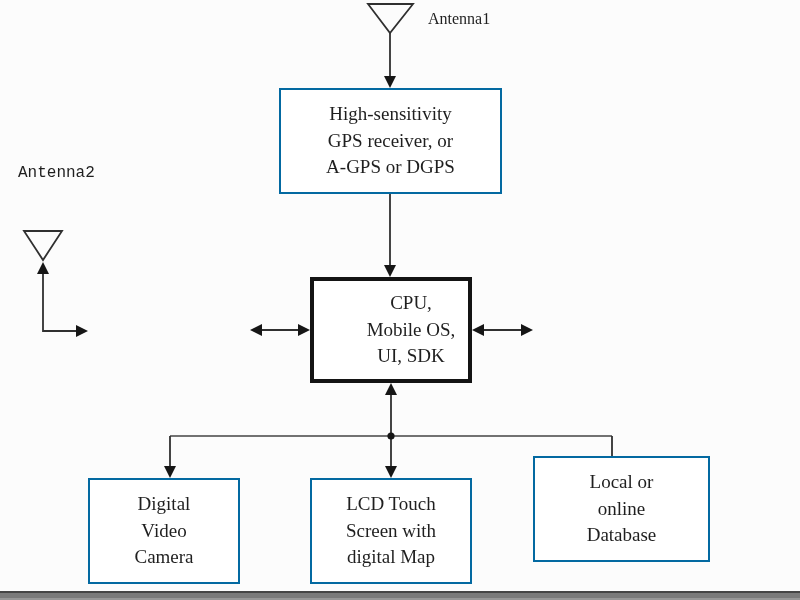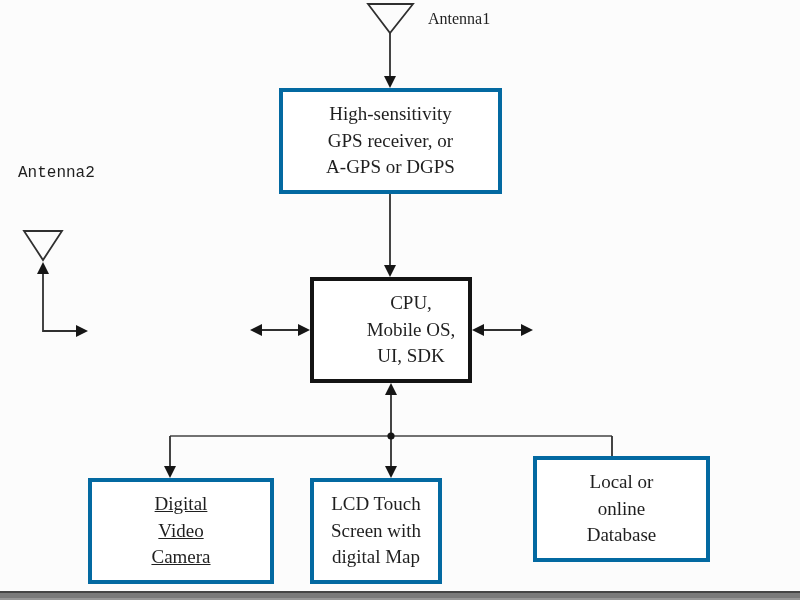--- a/index.html
+++ b/index.html
@@ -8,35 +8,35 @@
     width:800px;height:600px;
     background:#fcfcfc;
     overflow:hidden;
     font-family:"Liberation Serif","DejaVu Serif",serif;
   }
   .wires{position:absolute;left:0;top:0;width:800px;height:600px;}
   .node{
     position:absolute;
     box-sizing:border-box;
     background:#ffffff;
-    border:4px solid #0369a1;
+    border:2px solid #0369a1;
     display:flex;align-items:center;justify-content:center;
     text-align:center;
     color:#1f1f1f;
     font-size:19px;
     line-height:1.42;
   }
   .node .txt{white-space:pre-line;display:block;}
   .node.cpu{border:4px solid #141414;}
   .node.gps      {left:279px;top:88px; width:223px;height:106px;}
   .node.wireless {left:89px; top:276px;width:161px;height:106px;}
   .node.cpu      {left:310px;top:277px;width:162px;height:106px;padding-left:40px;}
   .node.mems     {left:533px;top:277px;width:260px;height:105px;}
-  .node.camera   {left:88px; top:478px;width:186px;height:106px;text-decoration:underline;}
-  .node.lcd      {left:310px;top:478px;width:132px;height:106px;}
+  .node.camera   {left:88px; top:478px;width:152px;height:106px;}
+  .node.lcd      {left:310px;top:478px;width:162px;height:106px;}
   .node.database {left:533px;top:456px;width:177px;height:106px;}
   .freelabel{
     position:absolute;
     color:#1f1f1f;
     font-size:16px;
     line-height:1.1;
   }
   .antenna1-label{left:428px;top:10px;}
   .antenna2-label{left:18px;top:165px;font-family:Liberation Mono, monospace;}
   .bottom-bar{

